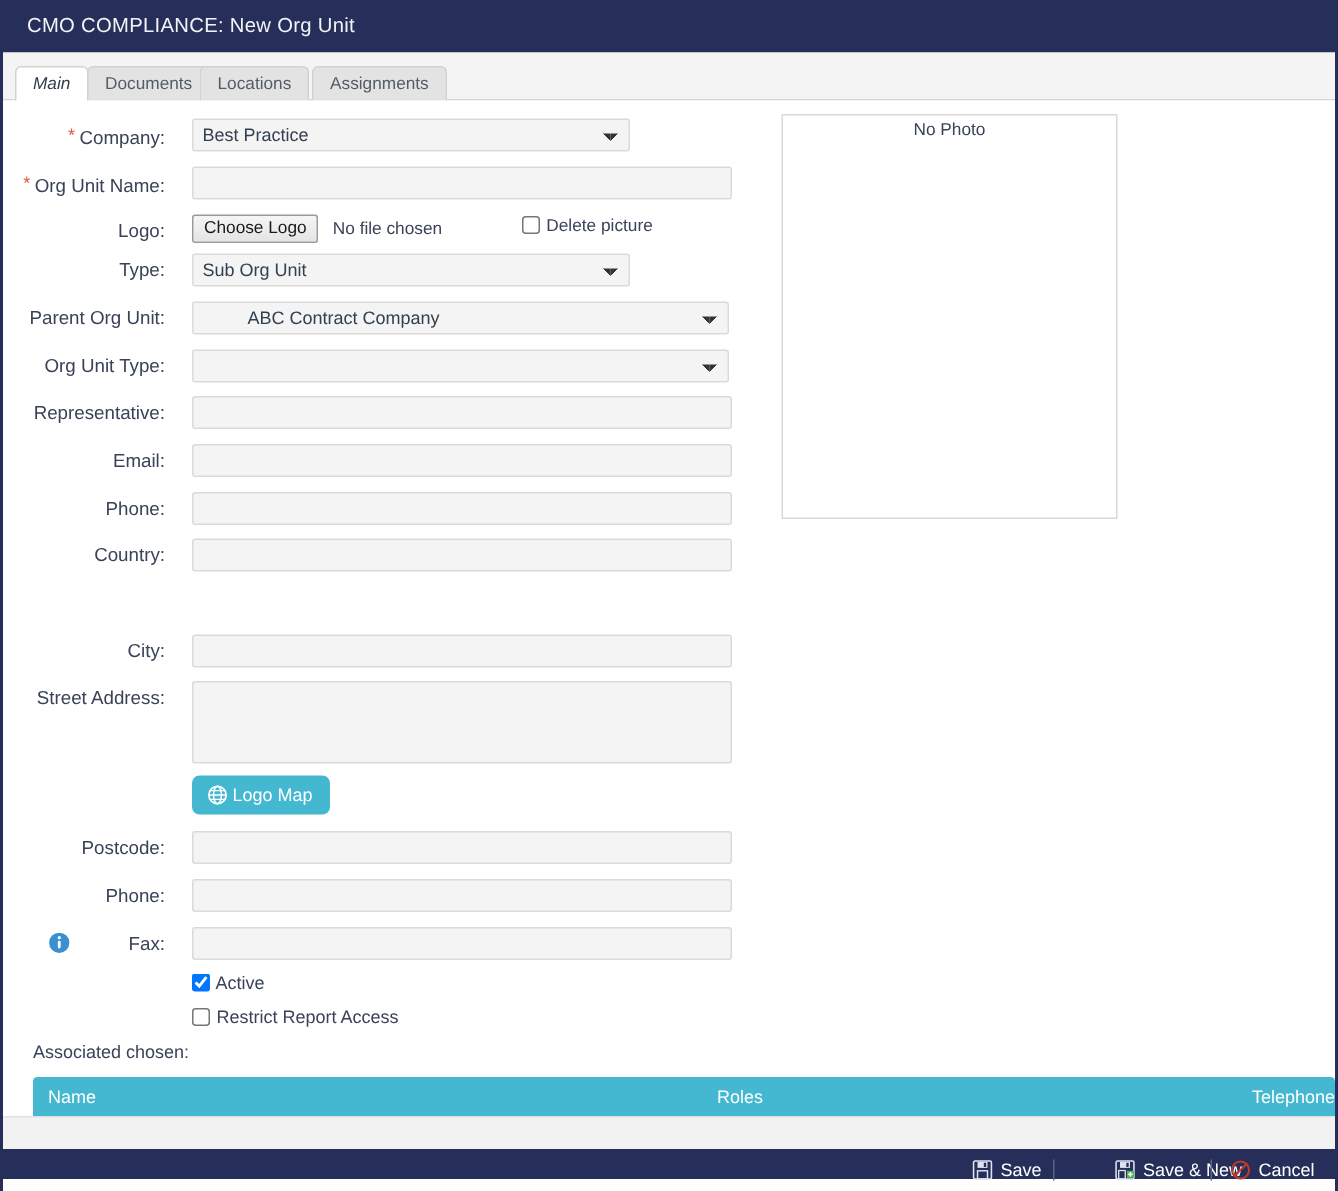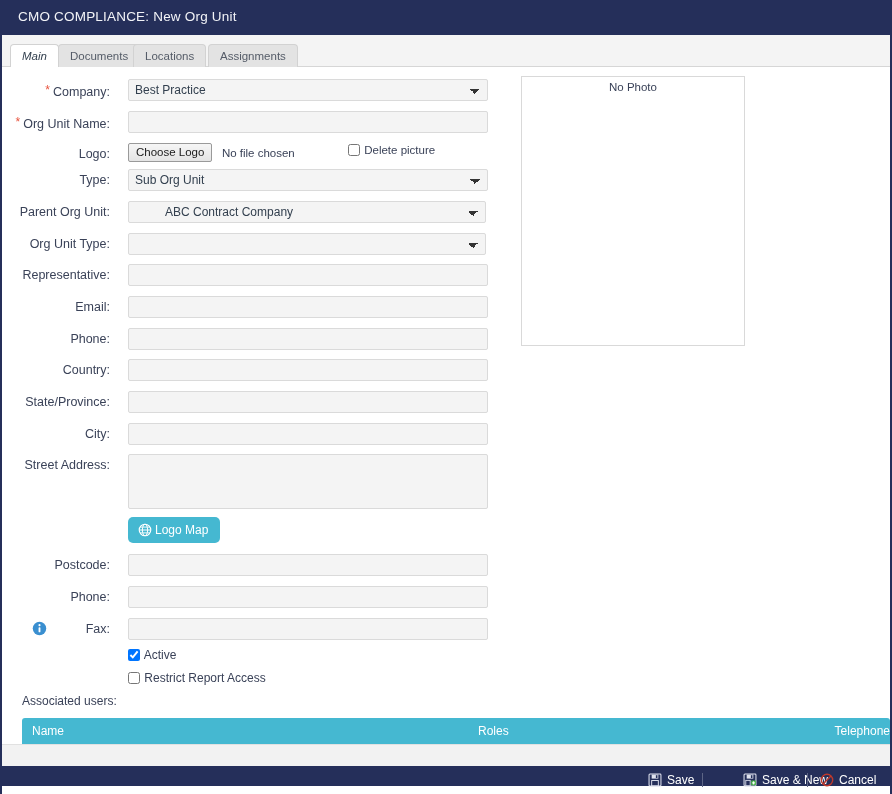--- a/index.html
+++ b/index.html
@@ -97,21 +97,21 @@
     font-size: 12px;
     color: #33404f;
     background: #f4f4f4;
     border: 1px solid #dadada;
     border-radius: 2px;
     outline: none;
     padding: 2px 6px;
   }
   input.txtin { width: 360px; height: 22px; }
   select.sel {
-    width: 360px; height: 22px;
+    width: 292px; height: 22px;
     -webkit-appearance: none; appearance: none;
     padding-right: 20px;
     background-image:
       linear-gradient(45deg, transparent 50%, #333 50%),
       linear-gradient(135deg, #333 50%, transparent 50%);
     background-position:
       calc(100% - 12px) 9px,
       calc(100% - 7px) 9px;
     background-size: 5px 5px, 5px 5px;
     background-repeat: no-repeat;
@@ -336,24 +336,20 @@
     <div class="row" style="top:261px;">
       <div class="lbl">Phone:</div>
       <input class="txtin ctl" type="text" value="" style="">
     </div>
 
     <div class="row" style="top:292px;">
       <div class="lbl">Country:</div>
       <input class="txtin ctl" type="text" value="" style="">
     </div>
 
-    <div class="row" style="top:324px;">
-      <div class="lbl">State/Province:</div>
-      <input class="txtin ctl" type="text" value="" style="">
-    </div>
 
     <div class="row" style="top:356px;">
       <div class="lbl">City:</div>
       <input class="txtin ctl" type="text" value="" style="">
     </div>
 
     <div class="row" style="top:387px; height:60px;">
       <div class="lbl">Street Address:</div>
       <textarea class="ta ctl" style=""></textarea>
     </div>
@@ -404,21 +400,21 @@
       <input class="cbx" type="checkbox" style="">
       <span>Restrict Report Access</span>
     </div>
 
     <div class="photobox">
       <div class="nophoto">No Photo</div>
     </div>
 
   </div>
 
-  <div class="assoc-lbl">Associated users:</div>
+  <div class="assoc-lbl">Associated chosen:</div>
   <div class="usertable">
     <div class="uth c1">Name</div>
     <div class="uth c2">Roles</div>
     <div class="uth c3">Telephone</div>
   </div>
 
   <div class="greystrip"></div>
 
   <div class="footer">
 

